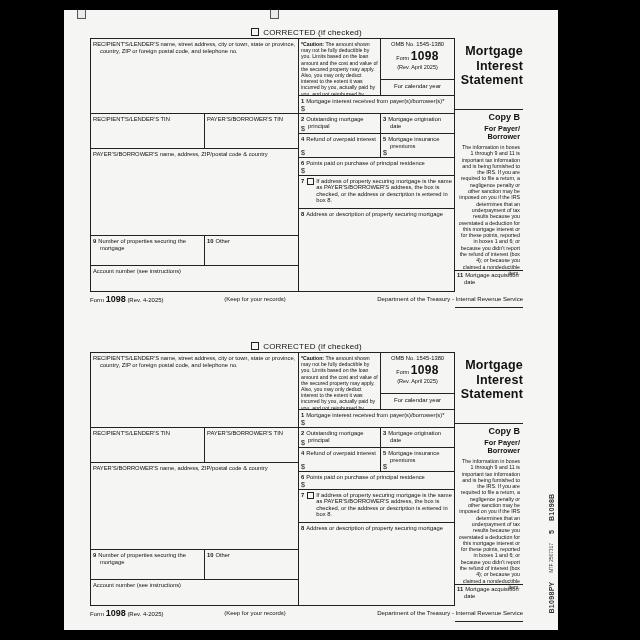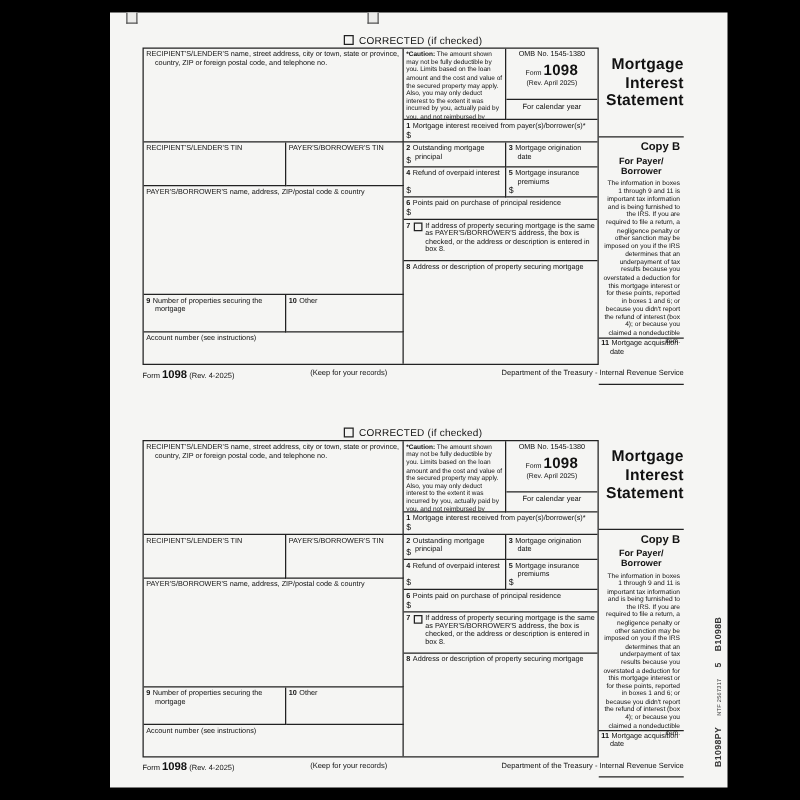--- a/index.html
+++ b/index.html
@@ -1,18 +1,18 @@
 <!DOCTYPE html>
 <html><head>
 <meta charset="utf-8">
 <style>
   * { margin:0; padding:0; box-sizing:border-box; }
   html,body { width:640px; height:640px; }
   body { background:#000; position:relative; font-family:"Liberation Sans", sans-serif; color:#111; }
-  .page { position:absolute; left:64px; top:10px; width:494px; height:620px; background:#f5f5f3;margin-left:24px; }
+  .page { position:absolute; left:64px; top:10px; width:494px; height:620px; background:#f5f5f3; }
   .notch { position:absolute; top:0; width:9px; height:9px; border:1px solid #555; border-top:none; background:#ebebe9; }
   .notch-left { left:13px; } .notch-center { left:206px; }
 
   .form-slot { position:absolute; left:26px; width:433px; height:285px; }
   .slot-top { top:17px; } .slot-bottom { top:331px; }
   .form-instance { position:relative; width:100%; height:100%; }
 
   .corrected-row { position:absolute; top:0; left:0; width:433px; height:10px;
     display:flex; align-items:center; justify-content:center; gap:4px; }
   .corrected-label { font-size:8px; letter-spacing:.2px; }
@@ -58,21 +58,21 @@
   .b7-row { display:flex; align-items:flex-start; font-size:5.8px; line-height:6.4px; }
   .b7-row b { margin-right:1px; }
 
   .title-block { position:absolute; left:283px; top:17px; width:150px; text-align:right;
     font-weight:bold; font-size:12.5px; line-height:14.5px; white-space:pre-line; letter-spacing:.2px; }
 
   .copyb-cell { position:absolute; left:365px; top:82px; width:68px; height:199px;
     border-top:1px solid #222; border-bottom:1px solid #222; }
   .copyb-inner { padding:2px 3px; text-align:right; }
   .copyb-title { font-size:9px; font-weight:bold; }
-  .copyb-for { font-size:7.3px; font-weight:bold; line-height:8px; margin-top:3px; white-space:pre-line;text-align:center; }
+  .copyb-for { font-size:7.3px; font-weight:bold; line-height:8px; margin-top:3px; white-space:pre-line; }
   .copyb-info { font-size:5.3px; line-height:6.3px; margin-top:3px; }
   .box11 { position:absolute; left:0; right:0; top:160px; bottom:0; border-top:1px solid #222;
     padding:1px 2px; text-align:left; }
 
   .footer-row { position:absolute; top:267px; left:0; width:433px; height:12px; font-size:6px; }
   .ft-left { position:absolute; left:0; top:0; }
   .ft-left .big { font-size:9px; font-weight:bold; }
   .ft-center { position:absolute; left:105px; width:120px; top:2px; text-align:center; }
   .ft-right { position:absolute; right:0; top:2px; }
 

